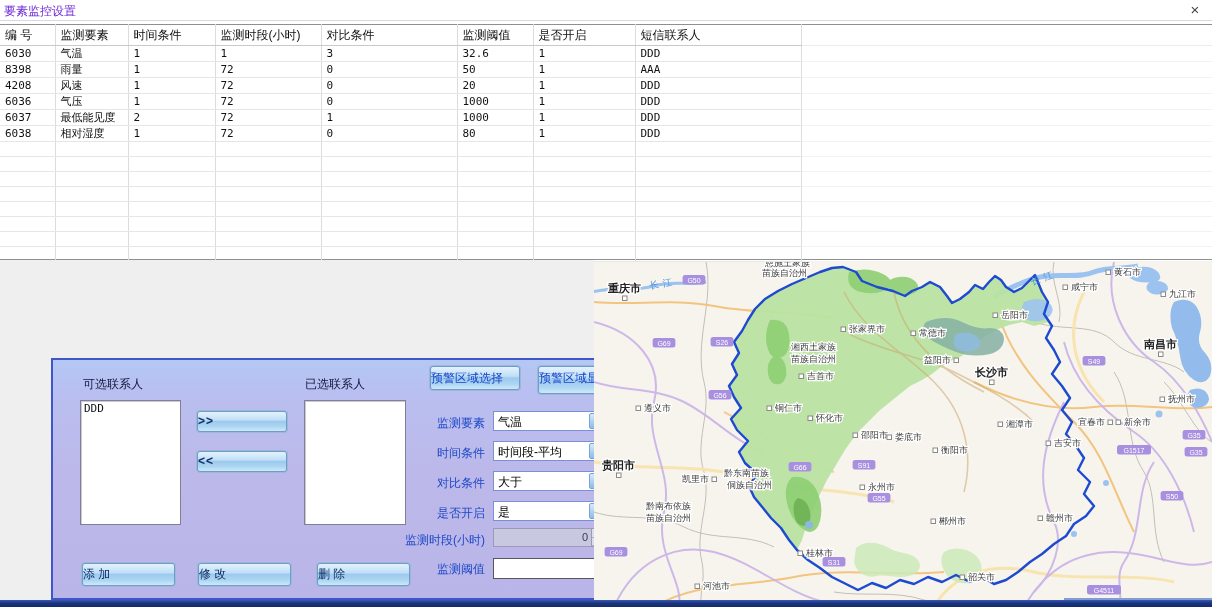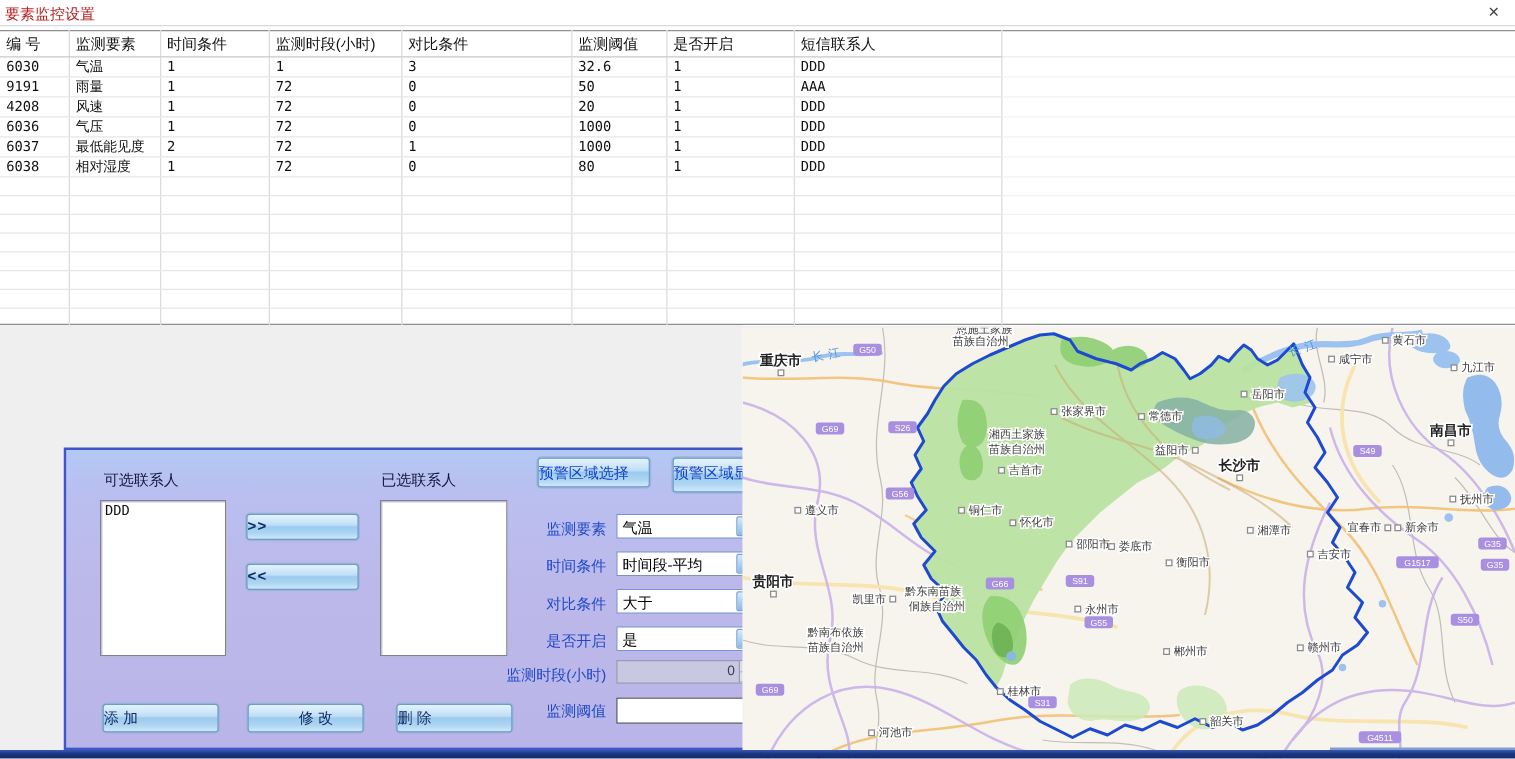--- a/index.html
+++ b/index.html
@@ -1,21 +1,21 @@
 <!DOCTYPE html>
 <html><head>
 <meta charset="utf-8">
 <style>
   html,body{margin:0;padding:0;background:#d8d8d8;}
   *{box-sizing:border-box;}
   .window{position:relative;width:1212px;height:607px;background:#fff;overflow:hidden;
     font-family:"Liberation Sans","DejaVu Sans",sans-serif;color:#111;}
   
   .titlebar{position:absolute;left:0;top:0;right:0;height:20px;background:#fff;}
-  .title{position:absolute;left:4px;top:3px;font-size:12px;color:#b91c1c;}
+  .title{position:absolute;left:4px;top:3px;font-size:12px;color:#6d28d9;}
   .close-btn{position:absolute;right:8px;top:1px;width:18px;height:18px;line-height:17px;
     text-align:center;font-size:15px;color:#444;cursor:pointer;}
   
   .table-area{position:absolute;left:0;top:20px;width:1212px;height:240px;background:#fff;
     border-top:1px solid #d5d9e0;border-bottom:1px solid #8f8f8f;}
   table.grid{border-collapse:collapse;table-layout:fixed;width:1212px;margin-top:3px;
     border-top:1px solid #8f8f8f;font-size:11px;}
   table.grid th{font-size:12px;font-weight:normal;text-align:left;padding:0 0 0 5px;height:21px;
     border-bottom:1px solid #c9c9c9;border-right:1px solid #dcdcdc;white-space:nowrap;overflow:hidden;}
   table.grid th:last-child{border-right:none;border-bottom:1px solid #ececec;}
@@ -99,21 +99,21 @@
             <td>气温</td>
             <td>1</td>
             <td>1</td>
             <td>3</td>
             <td>32.6</td>
             <td>1</td>
             <td>DDD</td>
             <td></td>
           </tr>
           <tr>
-            <td>9191</td>
+            <td>8398</td>
             <td>雨量</td>
             <td>1</td>
             <td>72</td>
             <td>0</td>
             <td>50</td>
             <td>1</td>
             <td>AAA</td>
             <td></td>
           </tr>
           <tr>
@@ -307,21 +307,21 @@
         <span class="spins">
           <div>▲</div>
           <div>▼</div>
         </span>
       </div>
 
       <div class="pl" style="left:332px;top:201px;width:100px;text-align:right;">监测阈值</div>
       <div class="tinput" style="left:440px;top:198px;width:114px;height:21px;"></div>
 
       <div class="btn" style="left:29px;top:203px;width:93px;height:23px;line-height:21px;">添  加</div>
-      <div class="btn" style="left:145px;top:203px;width:93px;height:23px;line-height:21px;padding-left:40px;">修  改</div>
+      <div class="btn" style="left:145px;top:203px;width:93px;height:23px;line-height:21px;">修  改</div>
       <div class="btn" style="left:264px;top:203px;width:93px;height:23px;line-height:21px;">删  除</div>
     </div>
   </div>
 
   <div class="map-wrap">
     <svg id="map-svg" width="618" height="345" viewBox="0 0 618 345">
       <rect x="0" y="0" width="618" height="345" fill="#f7f4ee"></rect>
 
       <g stroke="#bcb8b1" stroke-width="1" fill="none" opacity="0.9">
         <path d="M112,0 C120,40 100,80 110,120 C118,150 100,180 110,210 C118,240 100,270 108,300 C112,320 104,335 108,345"></path>

